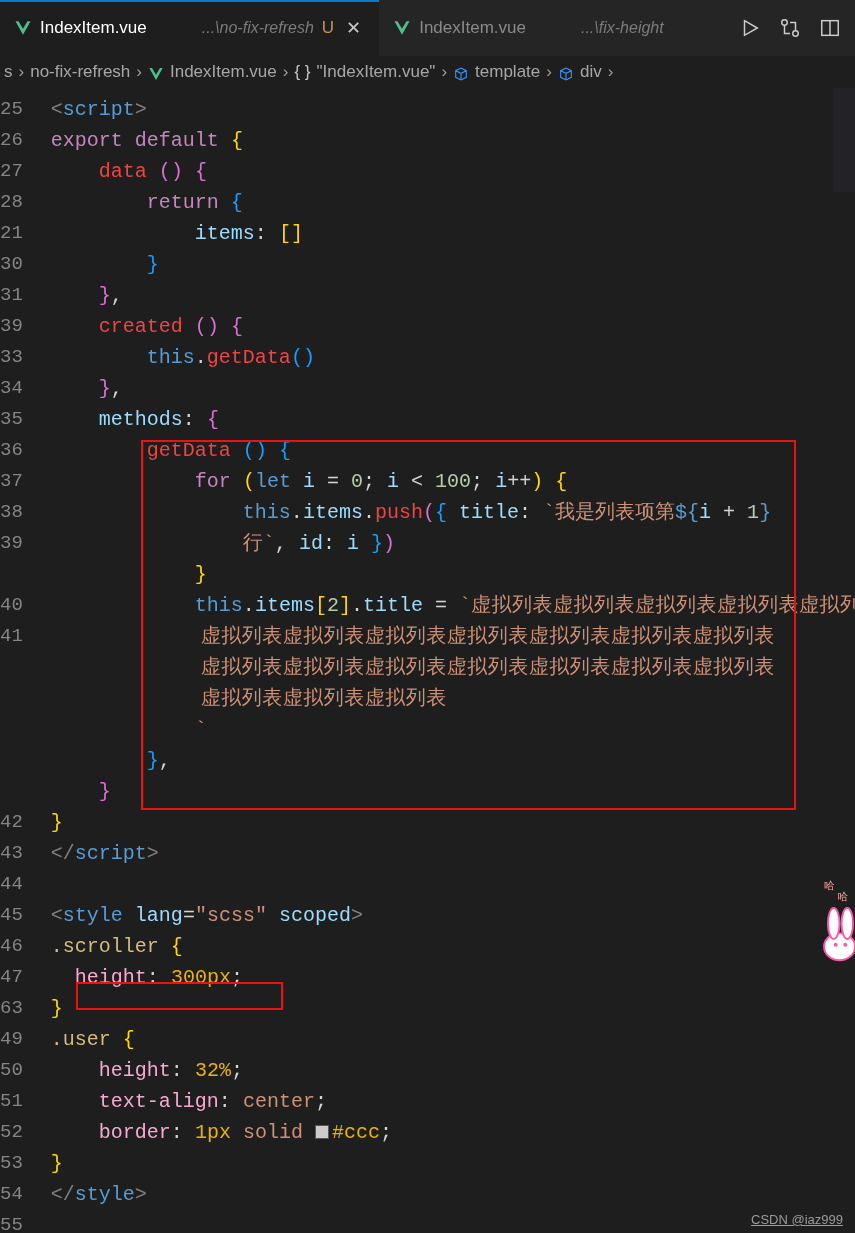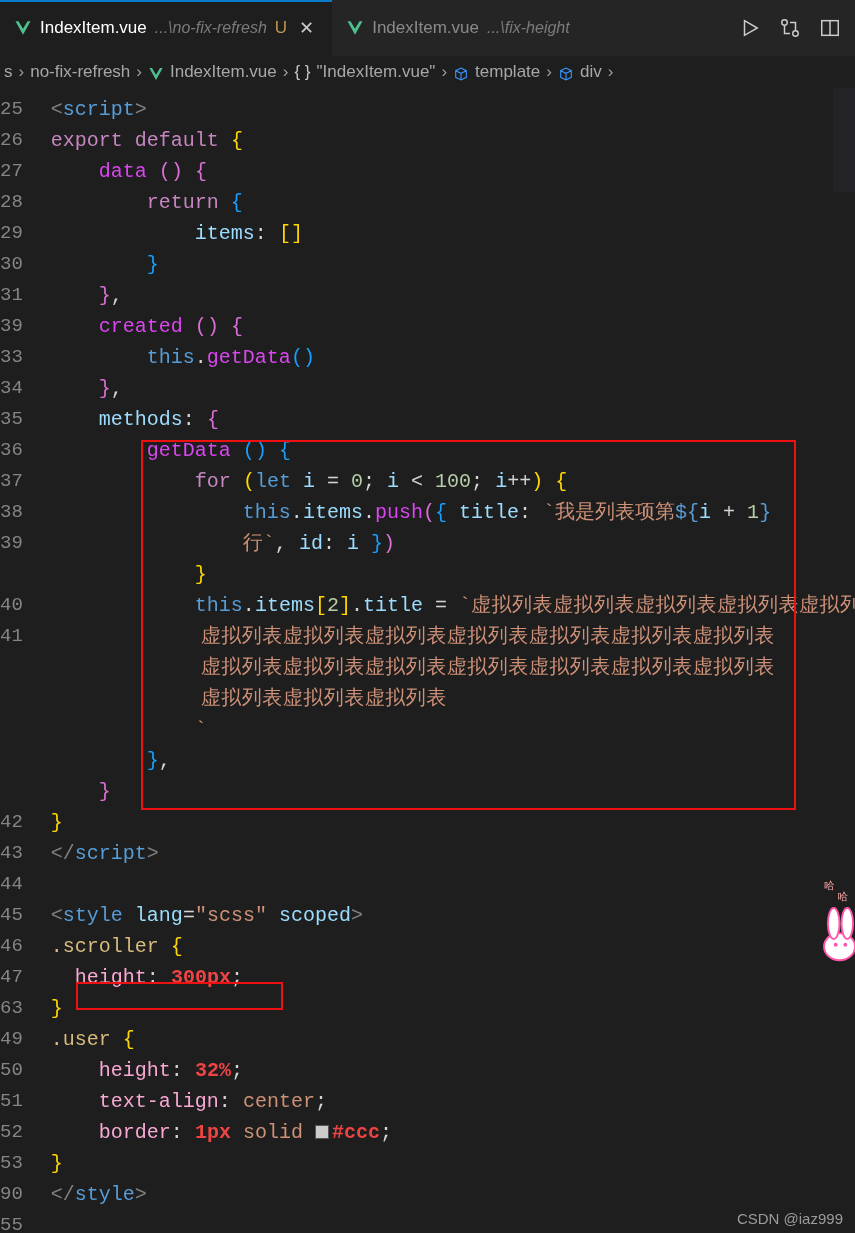--- a/index.html
+++ b/index.html
@@ -5,21 +5,21 @@
   * { margin:0; padding:0; box-sizing:border-box; }
   html,body{ width:855px; height:1233px; background:#1e1e1e; color:#d4d4d4;
     font-family:Consolas,"Courier New",monospace; font-size:20px; overflow:hidden;}
   
   .tabs{ height:56px; background:#252526; display:flex; align-items:stretch; }
   .tab{ display:flex; align-items:center; padding:0 14px; gap:8px; color:#8a8a8a;
         font-family:"Segoe UI",sans-serif; font-size:17px; position:relative;}
   .tab.active{ background:#1e1e1e; color:#fff;}
   .tab.active::before{ content:""; position:absolute; left:0; right:0; top:0; height:2px;
         background:#0a7cc9;}
-  .tab .dir{ color:#7b7b7b; font-size:16px; font-style:italic;}
+  .tab .dir{ color:#7b7b7b; font-size:16px; font-style:italic;margin-left:47px;}
   .tab .mark{ color:#c09553;}
   .tab .close{ color:#c7c7c7; font-size:18px; padding:0 4px;}
   .tab-actions{ margin-left:auto; display:flex; align-items:center; gap:18px;
         padding-right:14px; color:#c7c7c7;}
   .tab-actions svg, .tab-actions .ico{ width:22px; height:22px; display:block;}
   
   .crumbs{ height:32px; background:#1e1e1e; display:flex; align-items:center;
         font-family:"Segoe UI",sans-serif; font-size:17px; color:#a7a7a7; padding-left:4px;
         gap:6px; border-bottom:1px solid #1e1e1e;}
   .crumbs .sep{ color:#9e9e9e;}
@@ -32,43 +32,43 @@
   .gutter{ width:84px; text-align:center; color:#858585; padding-top:6px; user-select:none;}
   .gutter div{ height:31px; line-height:31px; padding-right:28px; font-size:19px;}
   .code{ flex:1; padding-top:6px; position:relative;}
   .code pre{ font-family:Consolas,"Courier New",monospace; font-size:20px; line-height:31px;
         white-space:pre; }
   
   .pun{ color:#808080;}      
   .tag{ color:#569cd6;text-align:center;}      
   .kw2{ color:#c586c0;}      
   .var{ color:#9cdcfe;}      
-  .fn { color:#d946ef;margin-top:28px;}      
+  .fn { color:#ef4444;margin-top:28px;}      
   .num{ color:#b5cea8;}
   .str{ color:#ce9178;}
   .br1{ color:#ffd700;}      
   .br2{ color:#da70d6;}      
   .br3{ color:#179fff;}      
   .op { color:#d4d4d4;}
   .sel{ color:#d7ba7d;}      
   .prop{ color:#f9a8d4;}     
   .val{ color:#ce9178;margin-top:16px;}      
   .kw3{ color:#569cd6;}
   .white{color:#d4d4d4;}
-  .cssnum{ color:#ef4444;font-weight:bold;}
+  .cssnum{ color:#eab308;}
   .sw{ display:inline-block; width:14px; height:14px; background:#ccc; border:1px solid #565656;
        vertical-align:-1px; margin-right:3px;}
   
   .hlbox{ position:absolute; border:2px solid #e11; pointer-events:none;}
   
   .minimap{ position:absolute; top:0; right:0; width:22px; height:260px;
        background:linear-gradient(#334 0 40%, #1e1e1e 40%); opacity:.25;}
   
   .wm{ position:absolute; right:12px; bottom:6px; color:#9b9b9b; font-family:"Segoe UI",sans-serif;
-      font-size:15px;}
+      font-size:13px;text-decoration:underline;}
   
   .bunny{ position:absolute; right:0; top:760px; width:58px; height:120px; pointer-events:none;}
 </style>
 </head>
 <body>
 
 <div class="tabs">
   <div class="tab active">
     <svg class="ico" width="18" height="18" viewBox="0 0 24 24">
         <path class="vue-green" d="M2 3h4l6 10L18 3h4L12 21 2 3z"></path>
@@ -125,21 +125,21 @@
   <span>div</span>
   <span class="sep">›</span>
 </div>
 
 <div class="editor">
   <div class="gutter" id="gutter">
       <div>25</div>
       <div>26</div>
       <div>27</div>
       <div>28</div>
-      <div>29</div>
+      <div>21</div>
       <div>30</div>
       <div>31</div>
       <div>39</div>
       <div>33</div>
       <div>34</div>
       <div>35</div>
       <div>36</div>
       <div>37</div>
       <div>38</div>
       <div>39</div>
@@ -156,21 +156,21 @@
       <div>44</div>
       <div>45</div>
       <div>46</div>
       <div>47</div>
       <div>63</div>
       <div>49</div>
       <div>50</div>
       <div>51</div>
       <div>52</div>
       <div>53</div>
-      <div>90</div>
+      <div>54</div>
       <div>55</div>
     </div>
 
   <div class="code">
 
     <div class="hlbox" style="left:90px; top:352px; width:655px; height:370px;"></div>
     <div class="hlbox" style="left:25px; top:894px; width:207px; height:28px;"></div>
 
 <pre><span class="pun">&lt;</span><span class="tag">script</span><span class="pun">&gt;</span>
 <span class="kw2">export</span> <span class="kw2">default</span> <span class="br1">{</span>

